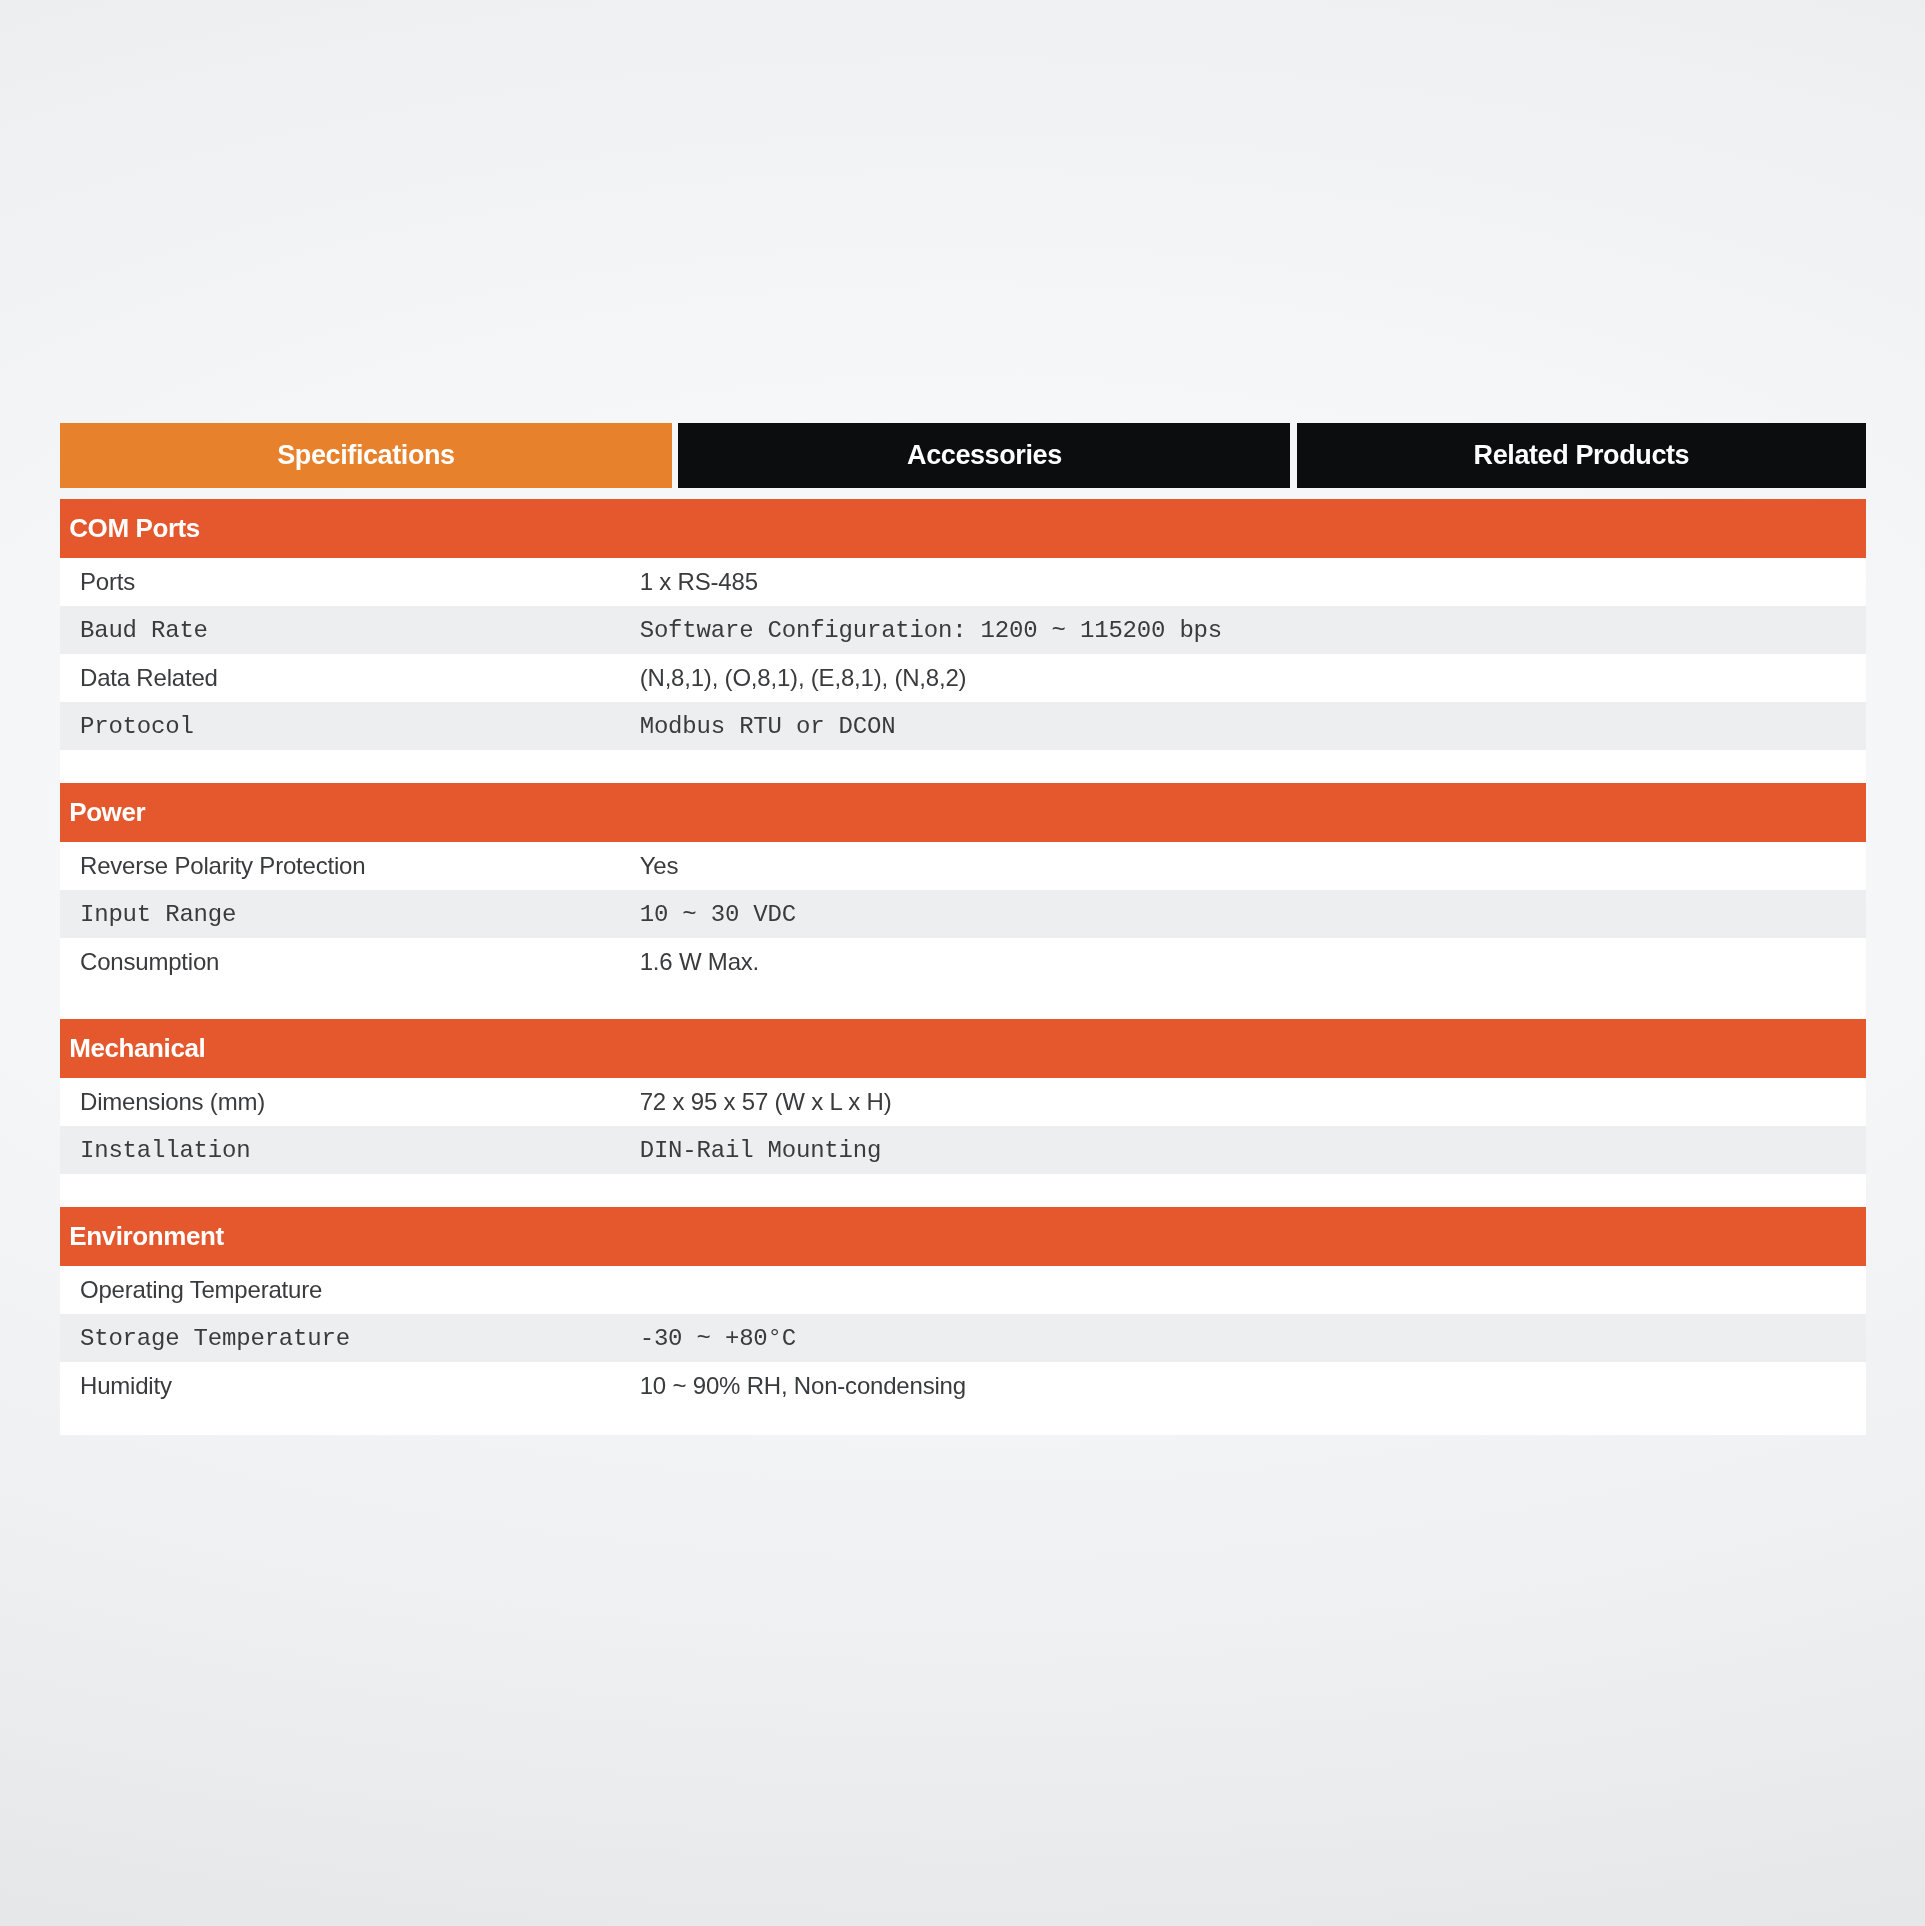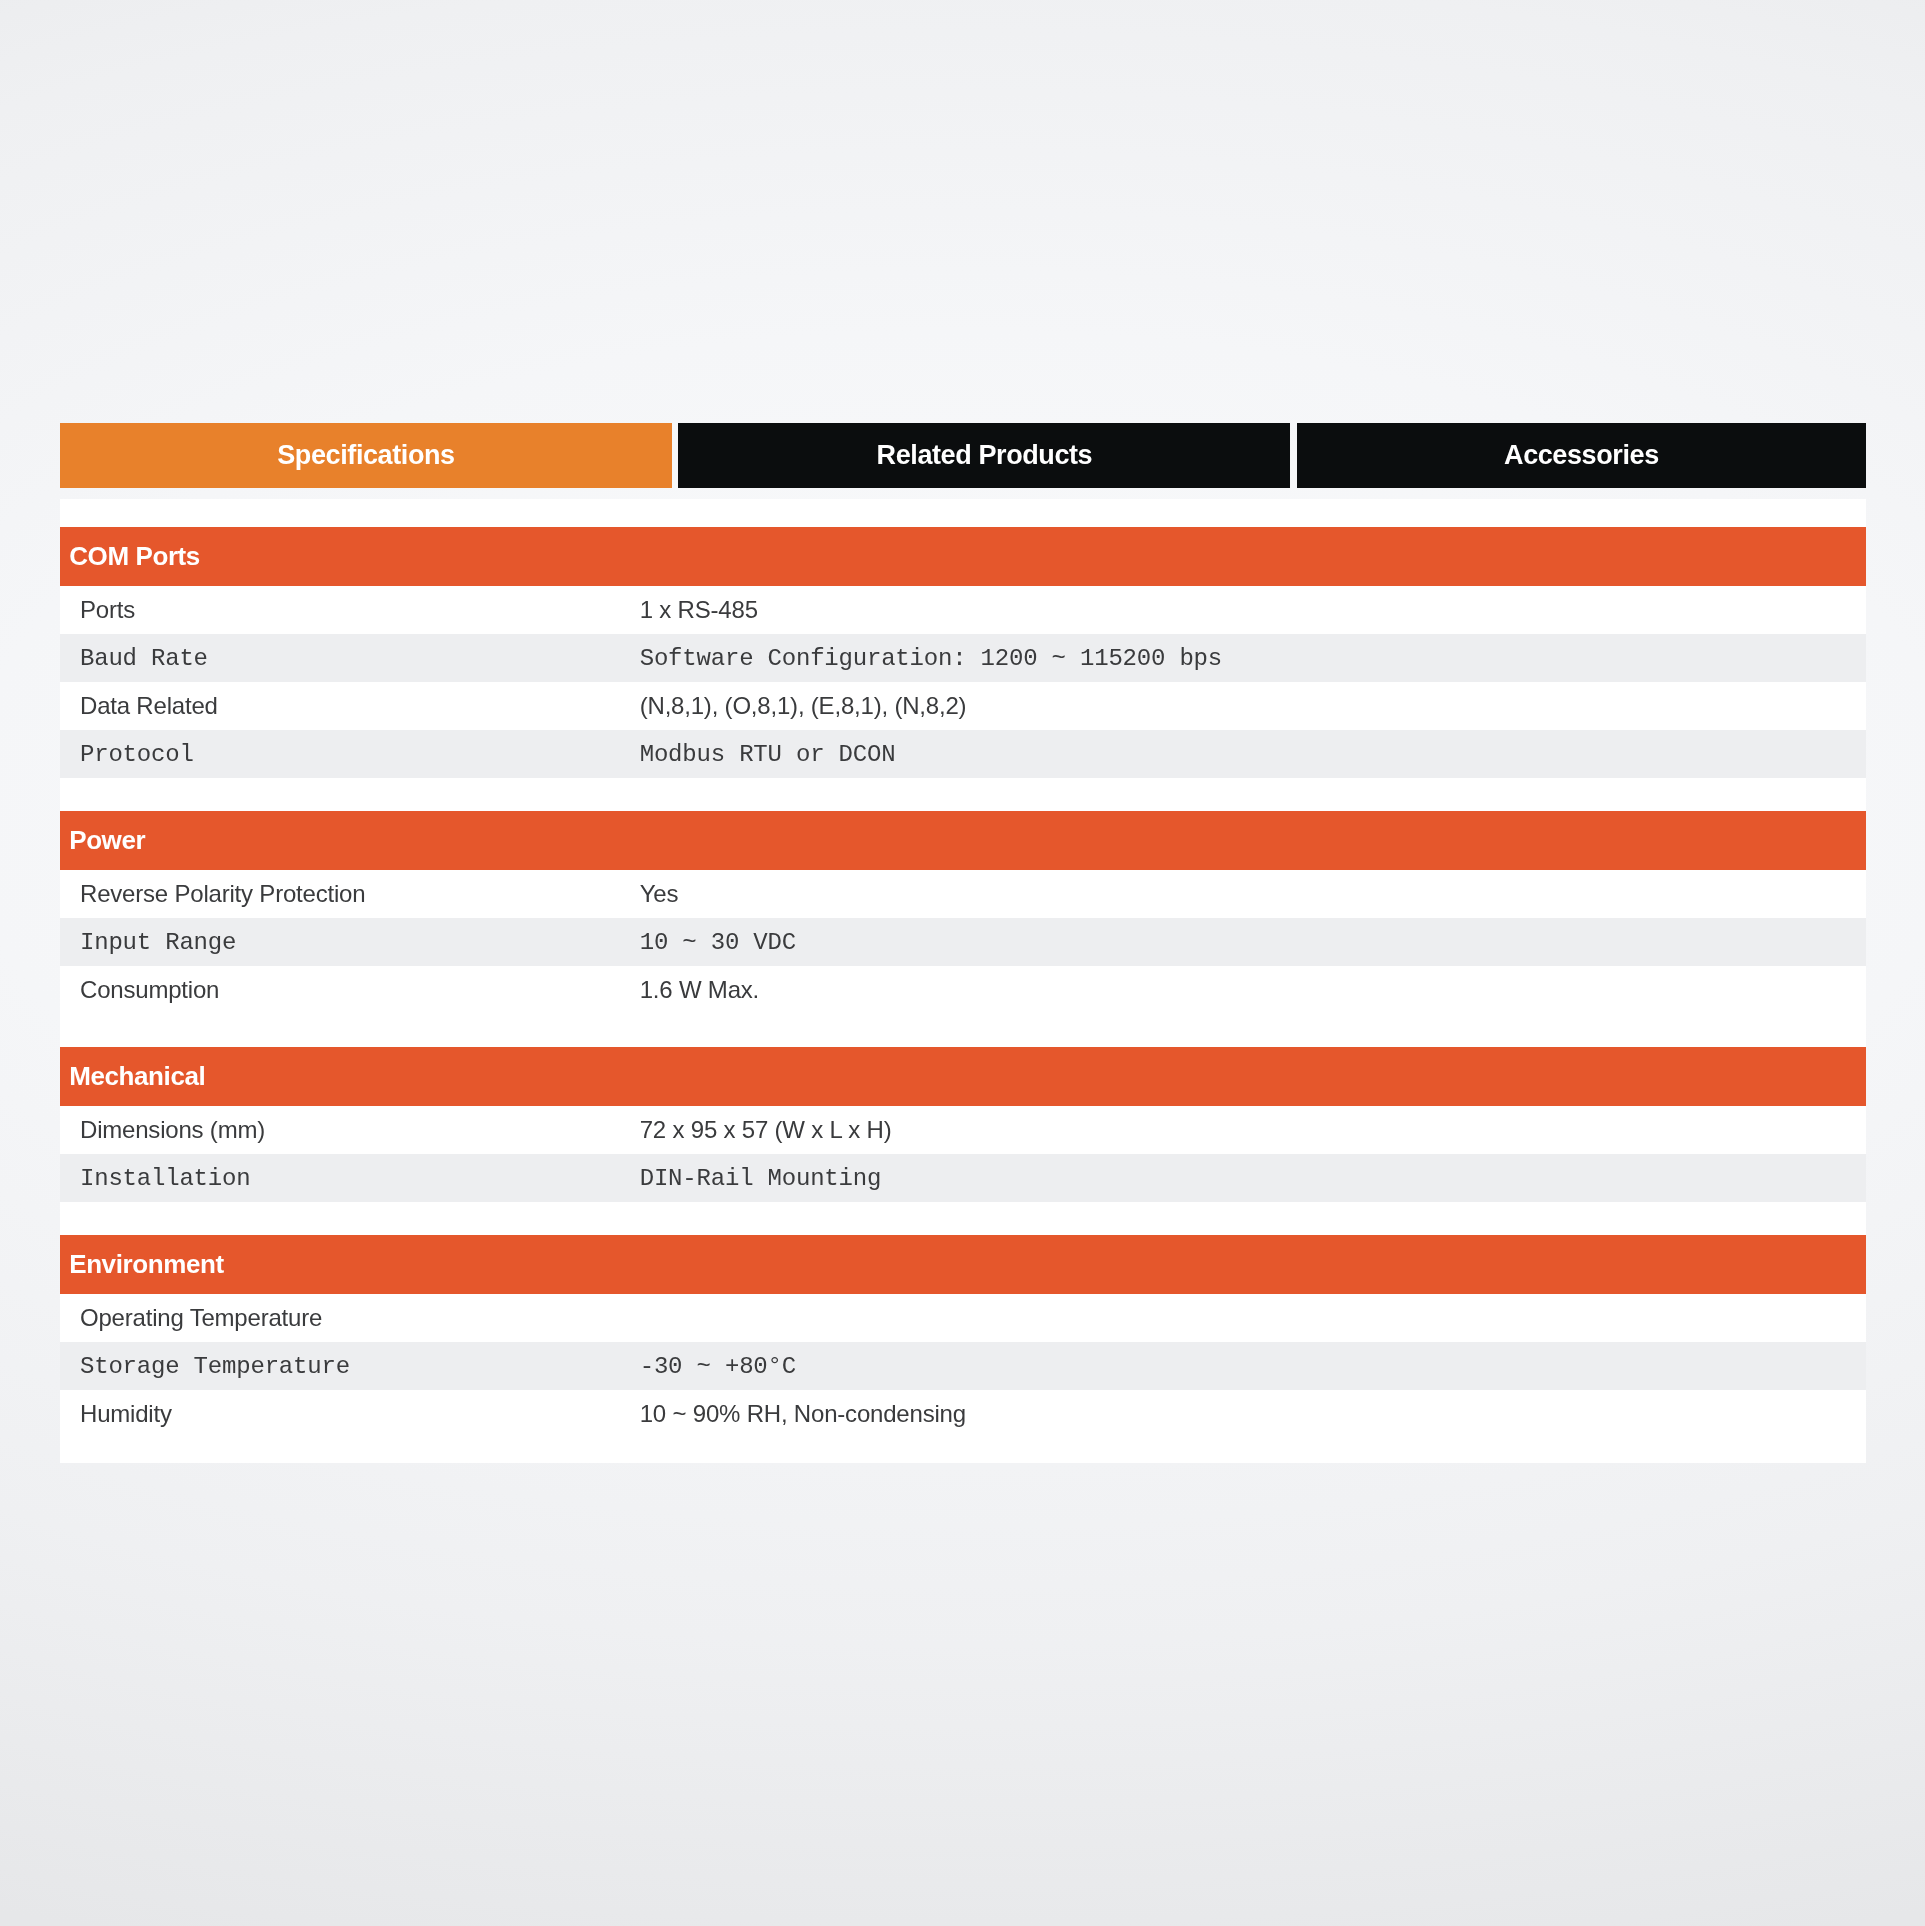--- a/index.html
+++ b/index.html
@@ -41,21 +41,20 @@
   }
   .section{ margin-bottom:33px; }
   .section:last-child{ margin-bottom:0; }
   .section-header{
     height:59px;
     background:var(--header-bg,#e5572c);
     color:#ffffff;
     font-size:26px; font-weight:600; letter-spacing:-0.4px;
     display:flex; align-items:center;
     padding-left:9.2px;
-    margin-top:28px;
   }
   .spec-row{
     height:48px;
     display:flex; align-items:center;
     background:#ffffff;
     color:var(--text,#3a3b3d);
     font-size:24px; letter-spacing:-0.2px;
   }
   .spec-row.alt{ background:var(--row-alt,#edeef0);font-family:Liberation Mono, monospace; }
   .spec-label{ width:32.1%; padding-left:20px; }
@@ -64,24 +63,24 @@
 </head>
 <body>
 
 <div class="canvas">
 
   <div class="tabs">
       <div class="tab active">
     <span>Specifications</span>
   </div>
       <div class="tab">
-    <span>Related Products</span>
+    <span>Accessories</span>
   </div>
       <div class="tab">
-    <span>Accessories</span>
+    <span>Related Products</span>
   </div>
     </div>
 
   <div class="spec-table">
       <div class="section">
     <div class="section-header">
       <span>COM Ports</span>
     </div>
   <div class="spec-row">
     <div class="spec-label">Ports</div>

